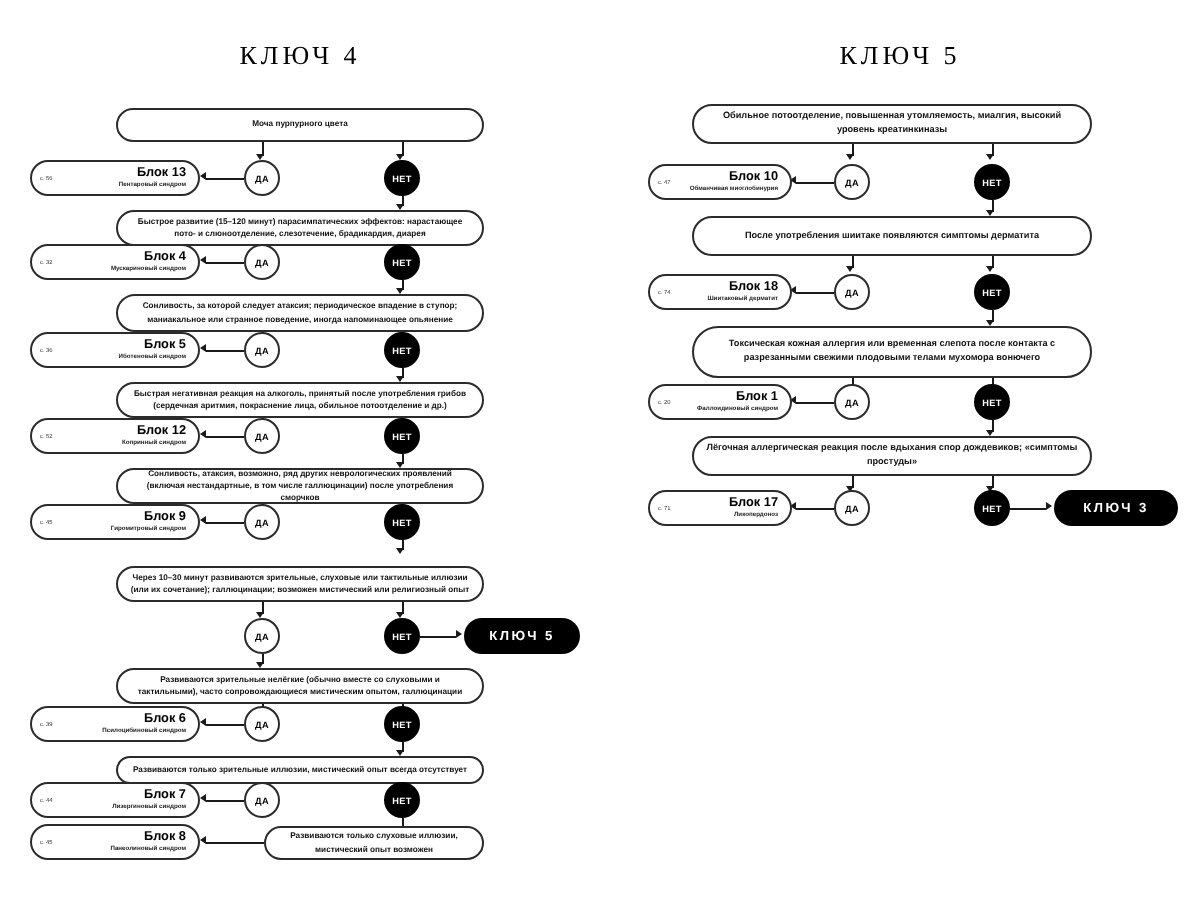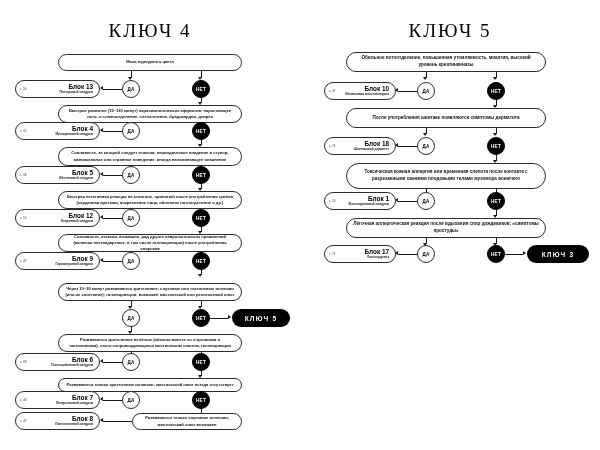--- a/index.html
+++ b/index.html
@@ -16,21 +16,21 @@
 
   .col{position:absolute;top:0;width:300px;height:450px;}
   .col-left{left:0;}
   .col-right{left:300px;}
 
   .col-title{
     position:absolute;
     left:0;width:300px;
     text-align:center;
     font-family:"Liberation Serif", serif;
-    font-size:19px;
+    font-size:13px;
     letter-spacing:2px;
     font-weight:400;
     color:#000;
   }
 
   
   .qbox{
     position:absolute;
     border:1px solid #2b2b2b;
     border-radius:14px;

